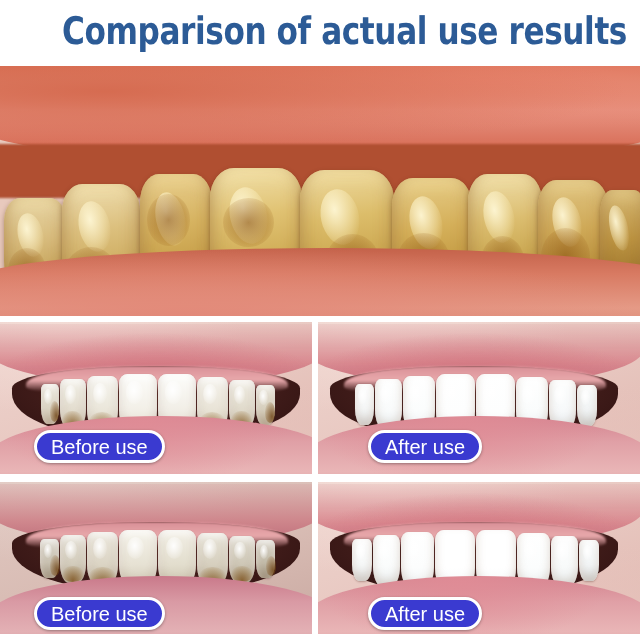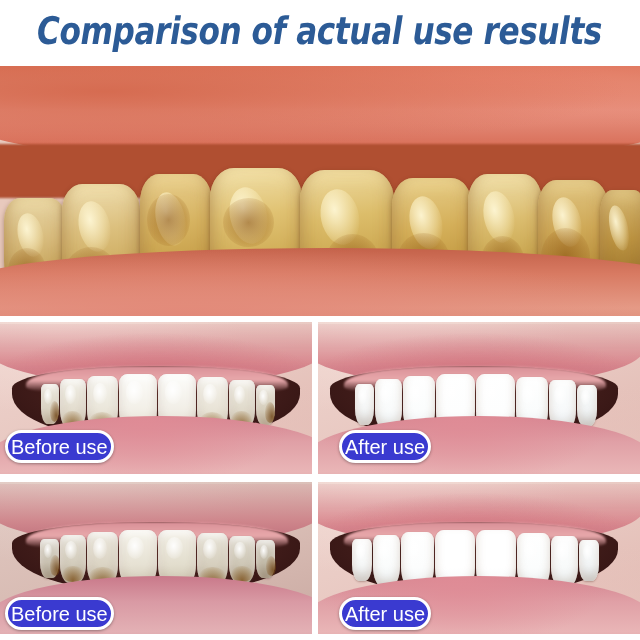--- a/index.html
+++ b/index.html
@@ -24,23 +24,22 @@
 
   
   .title-bar {
     position: absolute;
     left: 0;
     top: 0;
     width: 640px;
     height: 62px;
     display: flex;
     align-items: center;
-    justify-content: center;
+    justify-content: flex-start;
     background: #ffffff;
-    font-style: italic;
   }
   .title-text {
     font-family: "DejaVu Sans", sans-serif;
     font-weight: 700;
     font-size: 38px;
     line-height: 40px;
     letter-spacing: -0.5px;
     color: #2c5b96;
     transform: scaleX(0.82);
     transform-origin: center;
@@ -187,22 +186,23 @@
   .badge {
     position: absolute;
     display: flex;
     align-items: center;
     justify-content: center;
     background: #3a3ad0;
     border: 3px solid #ffffff;
     border-radius: 17px;
     box-shadow: 0 1px 3px rgba(0,0,0,0.35);
     box-sizing: border-box;
-    padding: 0 3px;
+    padding: 0 14px;
     height: 33px;
+    margin-left: 29px;
   }
   .badge-text {
     color: #ffffff;
     font-family: "Liberation Sans", sans-serif;
     font-size: 20px;
     font-weight: 400;
     line-height: 20px;
     white-space: nowrap;
   }
   .badge-mid-left  { left: 5px;   top: 430px; }

